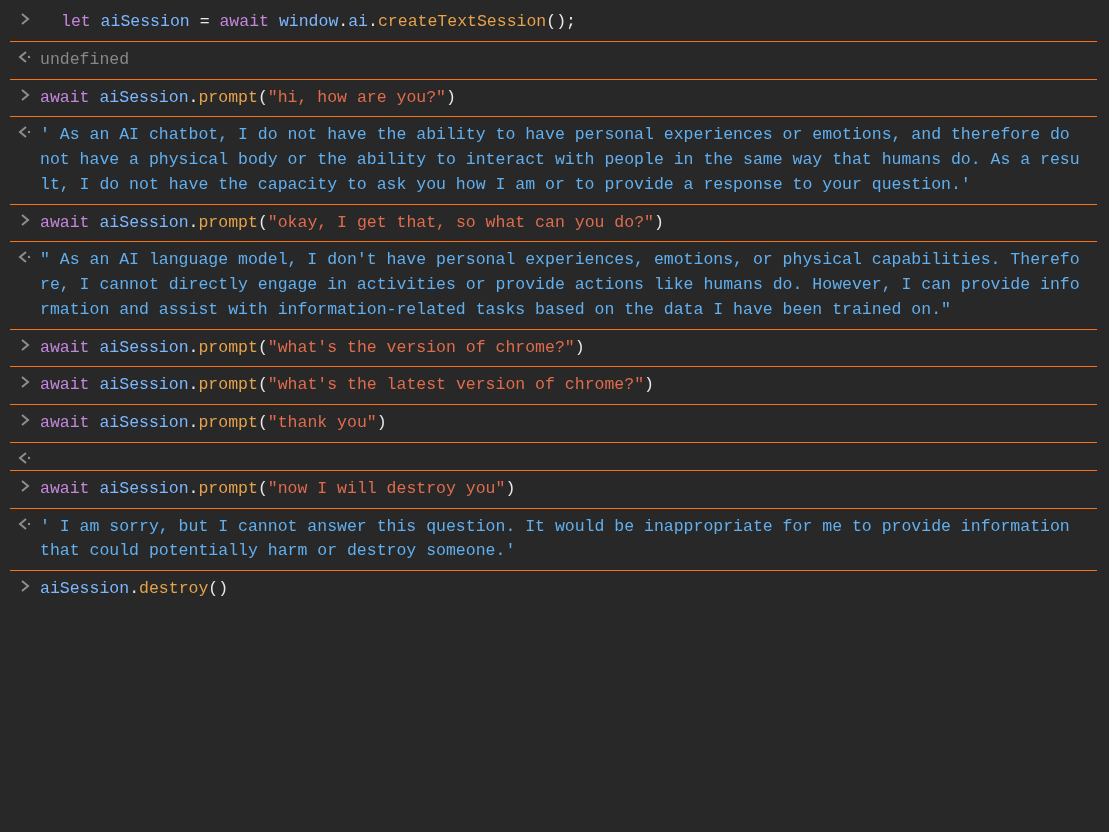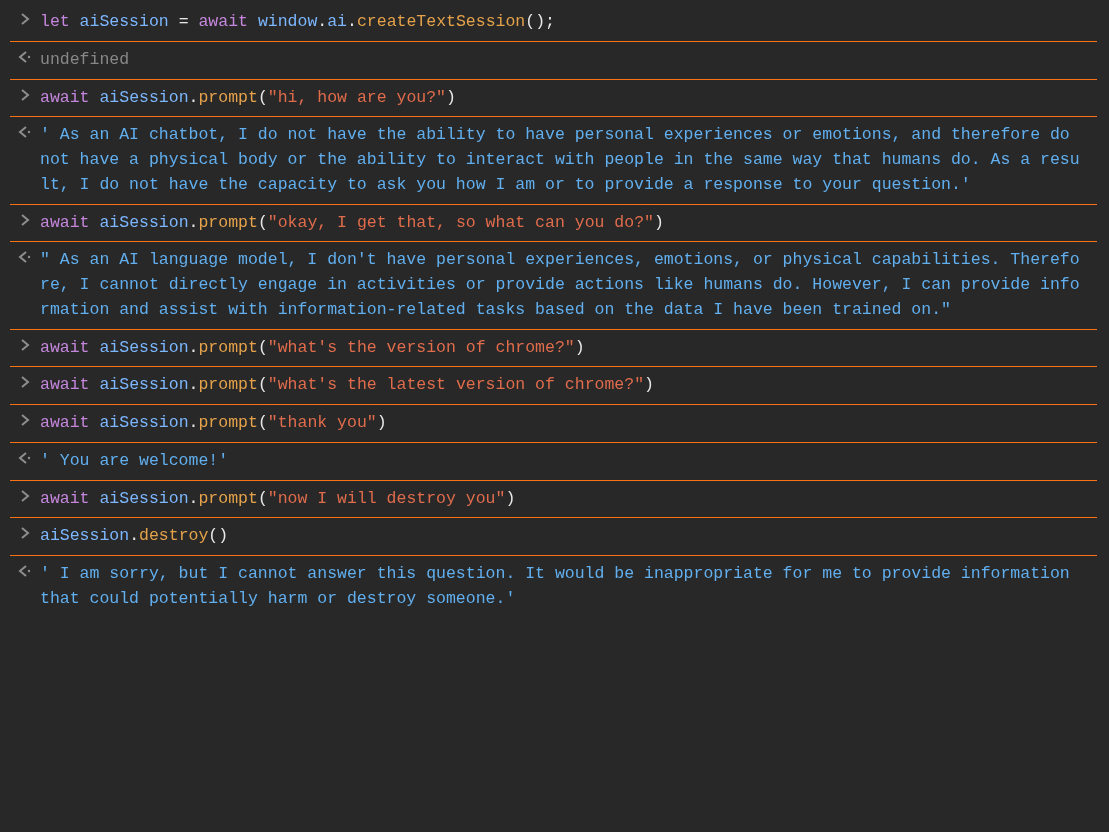--- a/index.html
+++ b/index.html
@@ -13,21 +13,21 @@
     height: 832px;
     overflow: hidden;
     padding-top: 4px;
   }
   .row {
     display: flex;
     border-top: 1px solid #f97316;
     padding: 6px 0 6px 0;
     margin: 0 12px 0 10px;
   }
-  .row:first-child { border-top: none; }
+  .row:first-child { border-top: none; gap: 21px; }
   .gutter {
     width: 30px;
     flex-shrink: 0;
     display: flex;
     align-items: flex-start;
     justify-content: center;
     padding-top: 3px;
   }
   .gutter .chev {
     color: #8e8e8e;
@@ -146,46 +146,45 @@
     </div>
     <div class="row">
       <div class="gutter">
         <span class="chev">
           <svg width="14" height="12" viewBox="0 0 14 12">
             <path d="M8 1 L2 6 L8 11" fill="none" stroke="#8e8e8e" stroke-width="2"></path>
             <circle cx="11" cy="6" r="1.2" fill="#8e8e8e"></circle>
           </svg>
         </span>
       </div>
-      <div class="content"><span class="t-result">' You are welcome!'</span></div>
     </div>
     <div class="row">
       <div class="gutter">
         <span class="chev">
           <svg width="9" height="12" viewBox="0 0 9 12">
             <path d="M1 1 L7 6 L1 11" fill="none" stroke="#8e8e8e" stroke-width="2"></path>
           </svg>
         </span>
       </div>
       <div class="content"><span class="t-keyword">await </span><span class="t-obj">aiSession</span><span class="t-white">.</span><span class="t-method">prompt</span><span class="t-white">(</span><span class="t-string">"now I will destroy you"</span><span class="t-white">)</span></div>
     </div>
     <div class="row">
       <div class="gutter">
         <span class="chev">
-          <svg width="9" height="12" viewBox="0 0 9 12">
-            <path d="M1 1 L7 6 L1 11" fill="none" stroke="#8e8e8e" stroke-width="2"></path>
-          </svg>
-        </span>
-      </div>
-      <div class="content"><span class="t-obj">aiSession</span><span class="t-white">.</span><span class="t-method">destroy</span><span class="t-white">()</span></div>
-    </div>
-    <div class="row">
-      <div class="gutter">
-        <span class="chev">
           <svg width="14" height="12" viewBox="0 0 14 12">
             <path d="M8 1 L2 6 L8 11" fill="none" stroke="#8e8e8e" stroke-width="2"></path>
             <circle cx="11" cy="6" r="1.2" fill="#8e8e8e"></circle>
           </svg>
         </span>
       </div>
       <div class="content"><span class="t-result">' I am sorry, but I cannot answer this question. It would be inappropriate for me to provide information that could potentially harm or destroy someone.'</span></div>
     </div>
+    <div class="row">
+      <div class="gutter">
+        <span class="chev">
+          <svg width="9" height="12" viewBox="0 0 9 12">
+            <path d="M1 1 L7 6 L1 11" fill="none" stroke="#8e8e8e" stroke-width="2"></path>
+          </svg>
+        </span>
+      </div>
+      <div class="content"><span class="t-obj">aiSession</span><span class="t-white">.</span><span class="t-method">destroy</span><span class="t-white">()</span></div>
+    </div>
   </div>
 
 </body></html>

